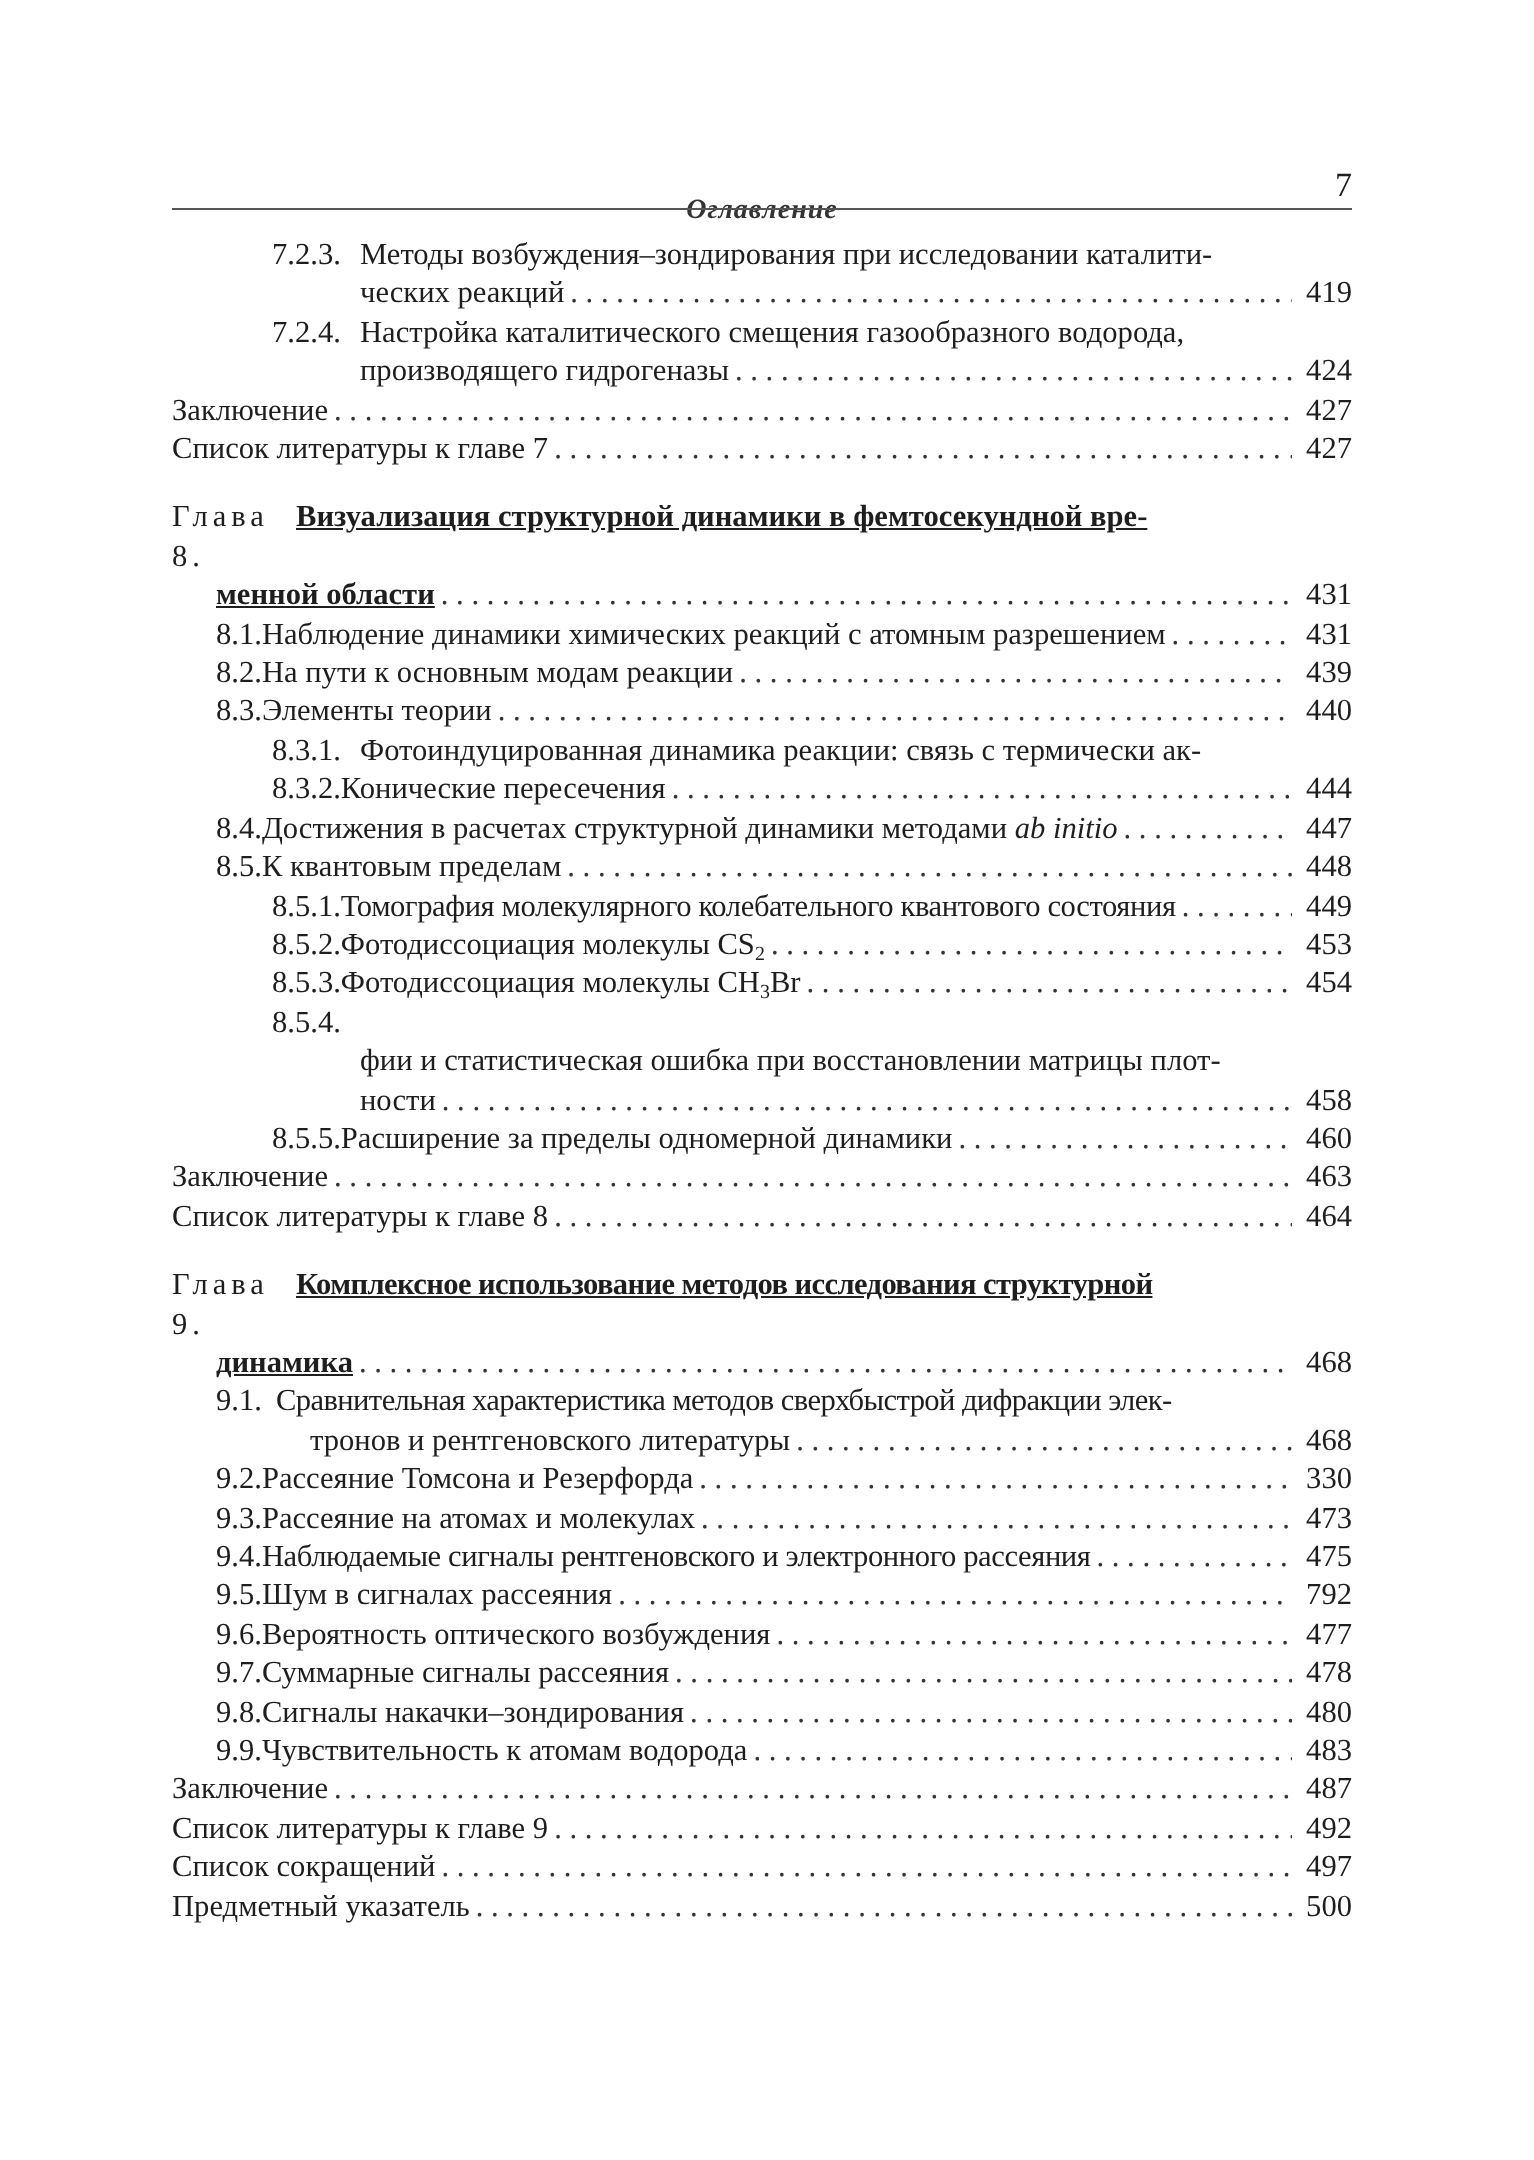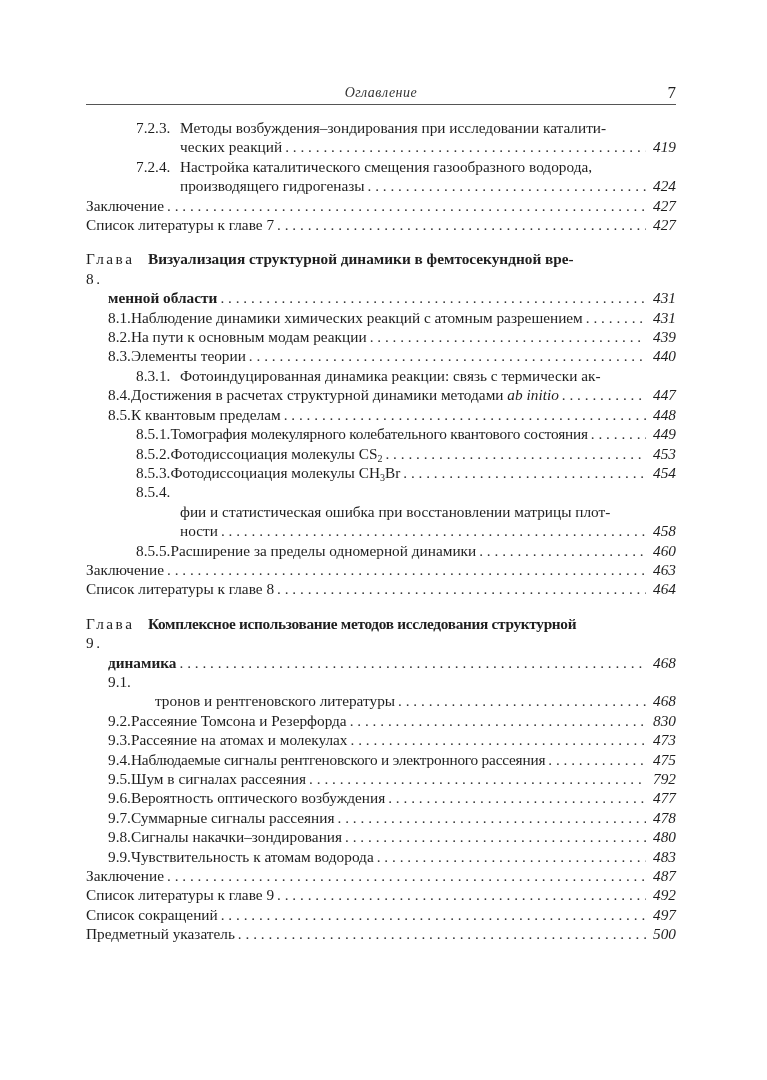--- a/index.html
+++ b/index.html
@@ -1,44 +1,44 @@
 <!DOCTYPE html>
 <html><head>
 <meta charset="utf-8">
 <style>
   html, body { margin: 0; padding: 0; background: #ffffff; }
   body { width: 767px; height: 1080px; position: relative; overflow: hidden;
          font-family: "DejaVu Serif", "Liberation Serif", serif; color: #1e1e1e; }
   .page { position: absolute; left: 86px; top: 84px; width: 590px; }
   .running-head { position: relative; height: 20px; font-size: 13px; }
-  .running-title { position: absolute; left: 0; right: 0; text-align: center; top: 1px;
-                   font-style: italic; font-family: "Liberation Serif", serif; font-size: 14px; letter-spacing: 0.5px; color: #333; }
+  .running-title { position: absolute; left: 0; right: 0; text-align: center; top: 14px;
+                   font-style: italic; font-family: "Liberation Serif", serif; font-size: 14px; letter-spacing: 0.5px; color: #333; font-weight: bold; }
   .page-number { position: absolute; right: 0; top: -1px; font-family: "Liberation Serif", serif; font-size: 17px; }
   .rule { position: absolute; left: 0; right: 0; top: 20px; border-top: 1px solid #555; }
 
   .toc { position: absolute; left: 0; width: 590px; top: 34px;
          font-family: "Liberation Serif", serif; font-size: 15.3px; line-height: 19.4px; }
   .entry { position: relative; margin: 0; }
   .line { display: flex; align-items: baseline; white-space: nowrap; }
   .line .t { white-space: nowrap; }
   .line .dots { flex: 1 1 auto; overflow: hidden; white-space: nowrap; margin: 0 4px 0 3px; letter-spacing: 3.2px; color: #333; }
   .line .dots::before { content: ". . . . . . . . . . . . . . . . . . . . . . . . . . . . . . . . . . . . . . . . . . . . . . . . . . . . . . . . . . . . . . . . . . . . . . . . . . . . . . . . . . . . . . . . . . . . . . . . . . . . . . . . . . . . . ."; letter-spacing: 0; }
-  .line .pg { flex: 0 0 auto; min-width: 26px; text-align: right; font-style: italic; }
+  .line .pg { flex: 0 0 auto; min-width: 26px; text-align: right; }
   .justify { text-align: justify; text-align-last: justify; white-space: normal; }
 
   .lvl0 { padding-left: 0; }
   .lvl1 { padding-left: 22px; }
   .lvl2 { padding-left: 50px; }
   .num { display: inline-block; }
   .lvl1 .num { width: 30px; }
   .lvl2 .num { width: 44px; }
   .chap .num { width: 62px; letter-spacing: 2.5px; }
   .cont-chap { padding-left: 22px; }
   .cont-lvl2 { padding-left: 94px; }
-  .bold { font-weight: bold; }
+  .bold { font-weight: bold; text-decoration: underline; }
   .gap { height: 15px; }
   sub { font-size: 10px; vertical-align: -3px; line-height: 0; }
   em { font-style: italic; }
 </style>
 </head>
 <body>
 
 <div class="page">
   <div class="running-head">
     <span class="running-title">Оглавление</span>
@@ -122,20 +122,28 @@
           <span class="dots"></span>
           <span class="pg">440</span>
         </div>
     </div>
     <div class="entry lvl2">
       <div class="line justify">
           <span class="num">8.3.1.</span>
           <span>Фотоиндуцированная динамика реакции: связь с термически ак-</span>
         </div>
     </div>
+    <div class="entry lvl2">
+      <div class="line">
+          <span class="num">8.3.2.</span>
+          <span class="t">Конические пересечения</span>
+          <span class="dots"></span>
+          <span class="pg">444</span>
+        </div>
+    </div>
     <div class="entry lvl1">
       <div class="line">
           <span class="num">8.4.</span>
           <span class="t"><span>Достижения в расчетах структурной динамики методами</span> <em>ab initio</em></span>
           <span class="dots"></span>
           <span class="pg">447</span>
         </div>
     </div>
     <div class="entry lvl1">
       <div class="line">
@@ -214,33 +222,34 @@
         </div>
       <div class="line cont-chap">
           <span class="t bold">динамика</span>
           <span class="dots"></span>
           <span class="pg">468</span>
         </div>
     </div>
     <div class="entry lvl1">
       <div class="line justify">
           <span class="num">9.1.</span>
+          <span style="letter-spacing:-0.3px">Сравнительная характеристика методов сверхбыстрой дифракции элек-</span>
         </div>
       <div class="line" style="padding-left:47px">
           <span class="t">тронов и рентгеновского литературы</span>
           <span class="dots"></span>
           <span class="pg">468</span>
         </div>
     </div>
     <div class="entry lvl1">
       <div class="line">
           <span class="num">9.2.</span>
           <span class="t">Рассеяние Томсона и Резерфорда</span>
           <span class="dots"></span>
-          <span class="pg">830</span>
+          <span class="pg">330</span>
         </div>
     </div>
     <div class="entry lvl1">
       <div class="line">
           <span class="num">9.3.</span>
           <span class="t">Рассеяние на атомах и молекулах</span>
           <span class="dots"></span>
           <span class="pg">473</span>
         </div>
     </div>

